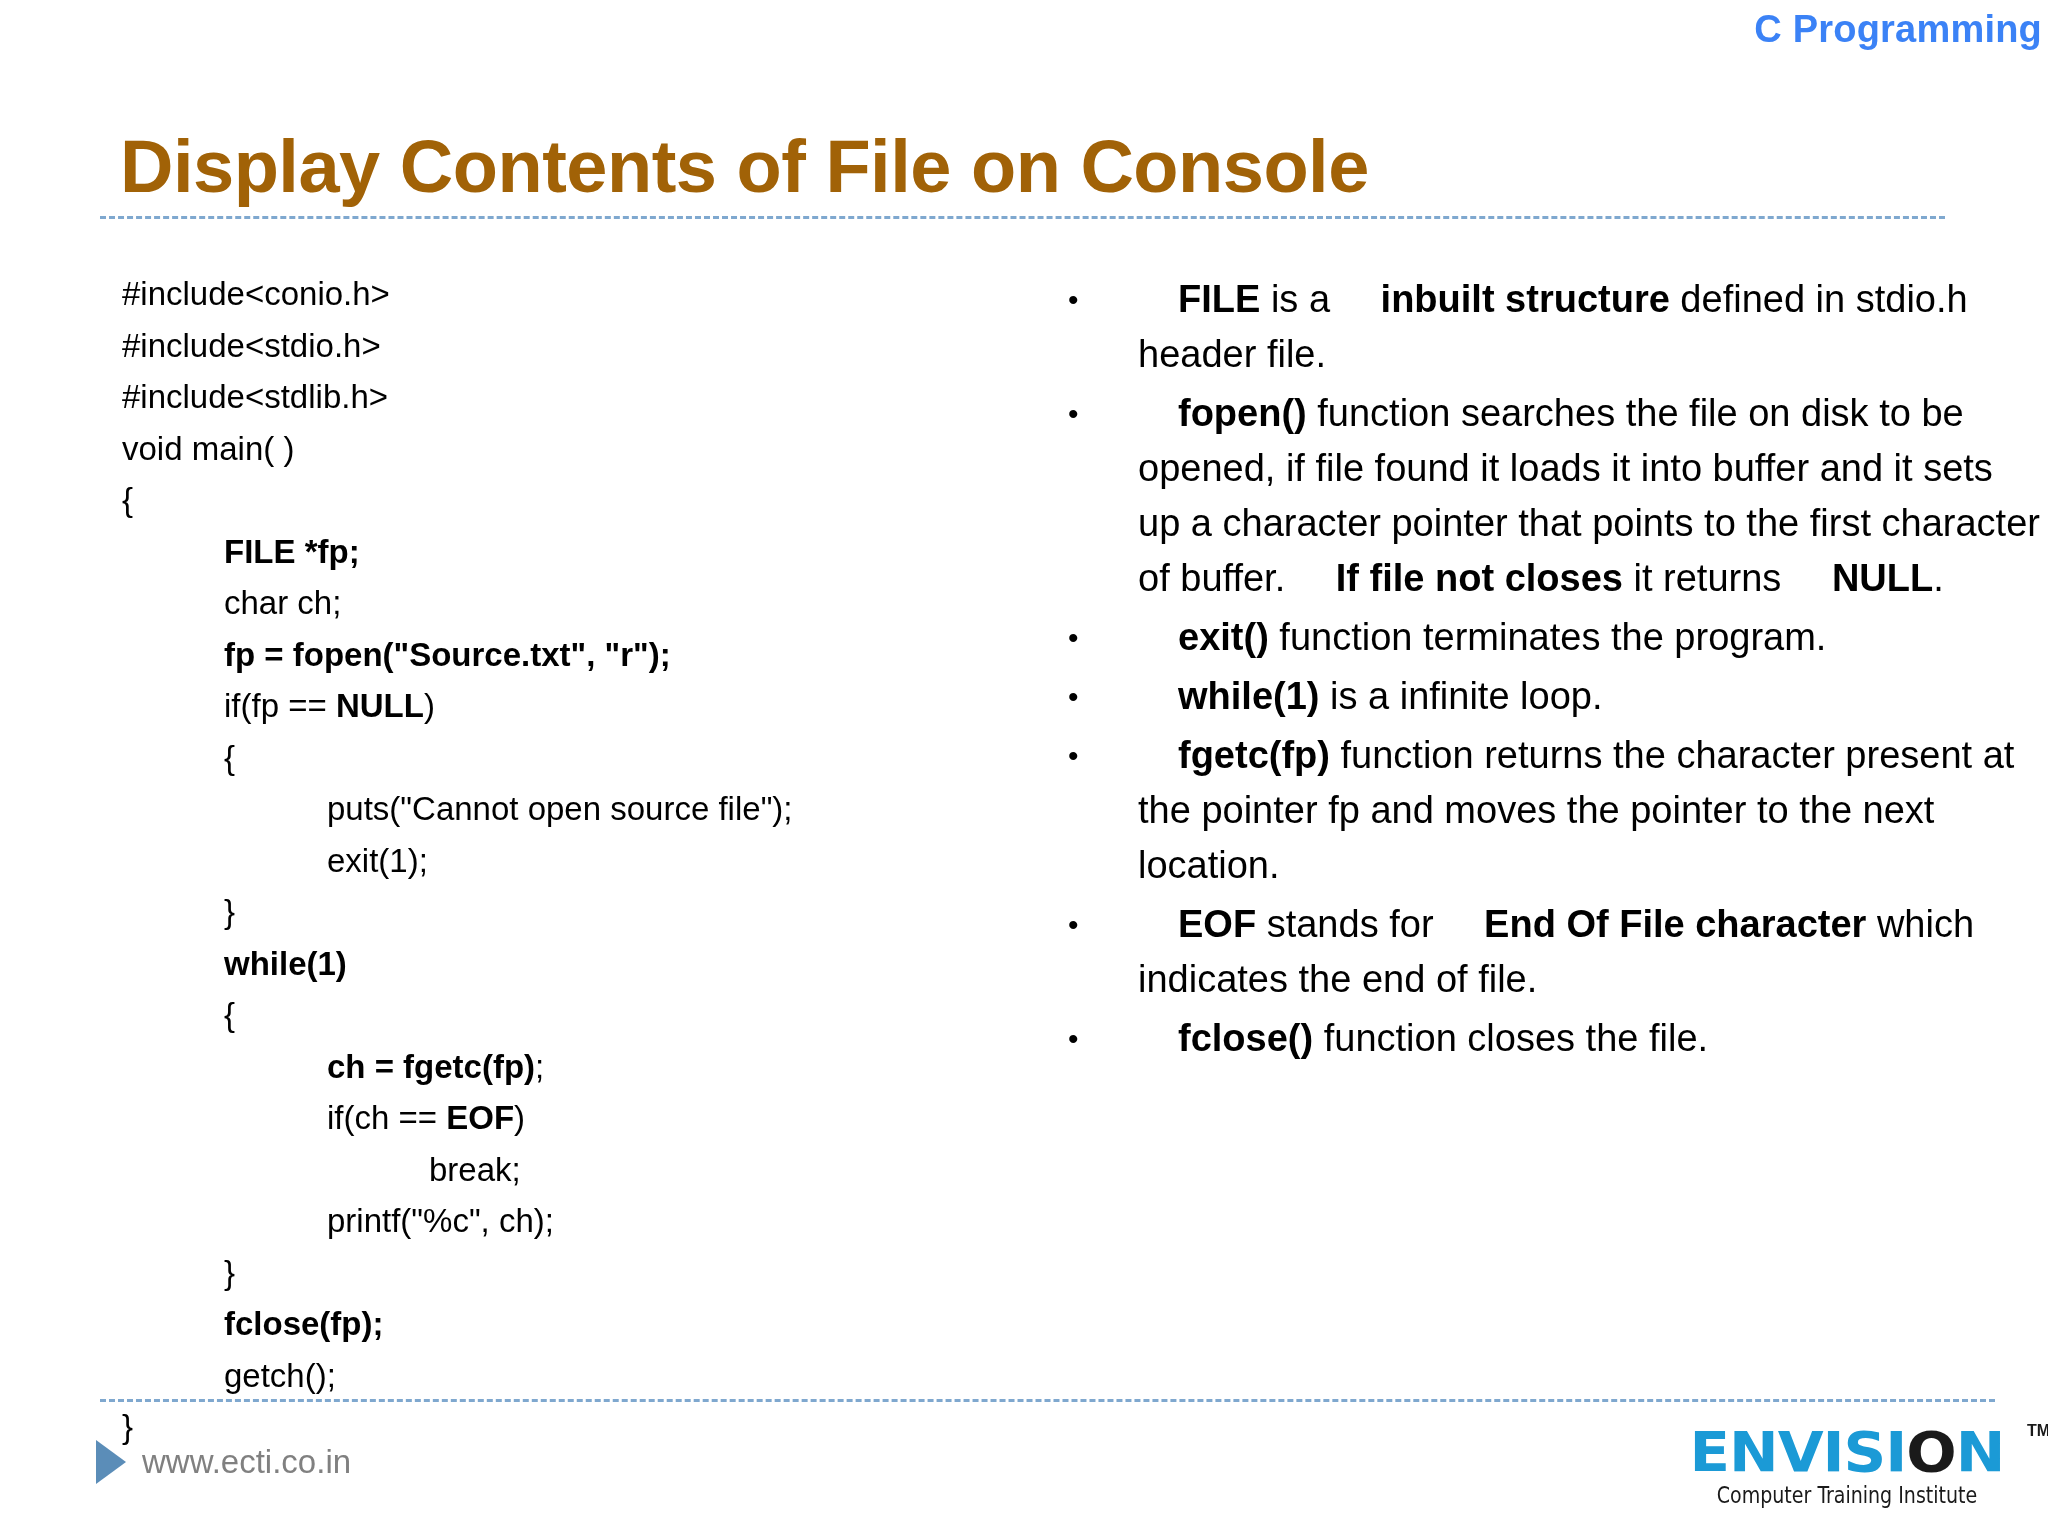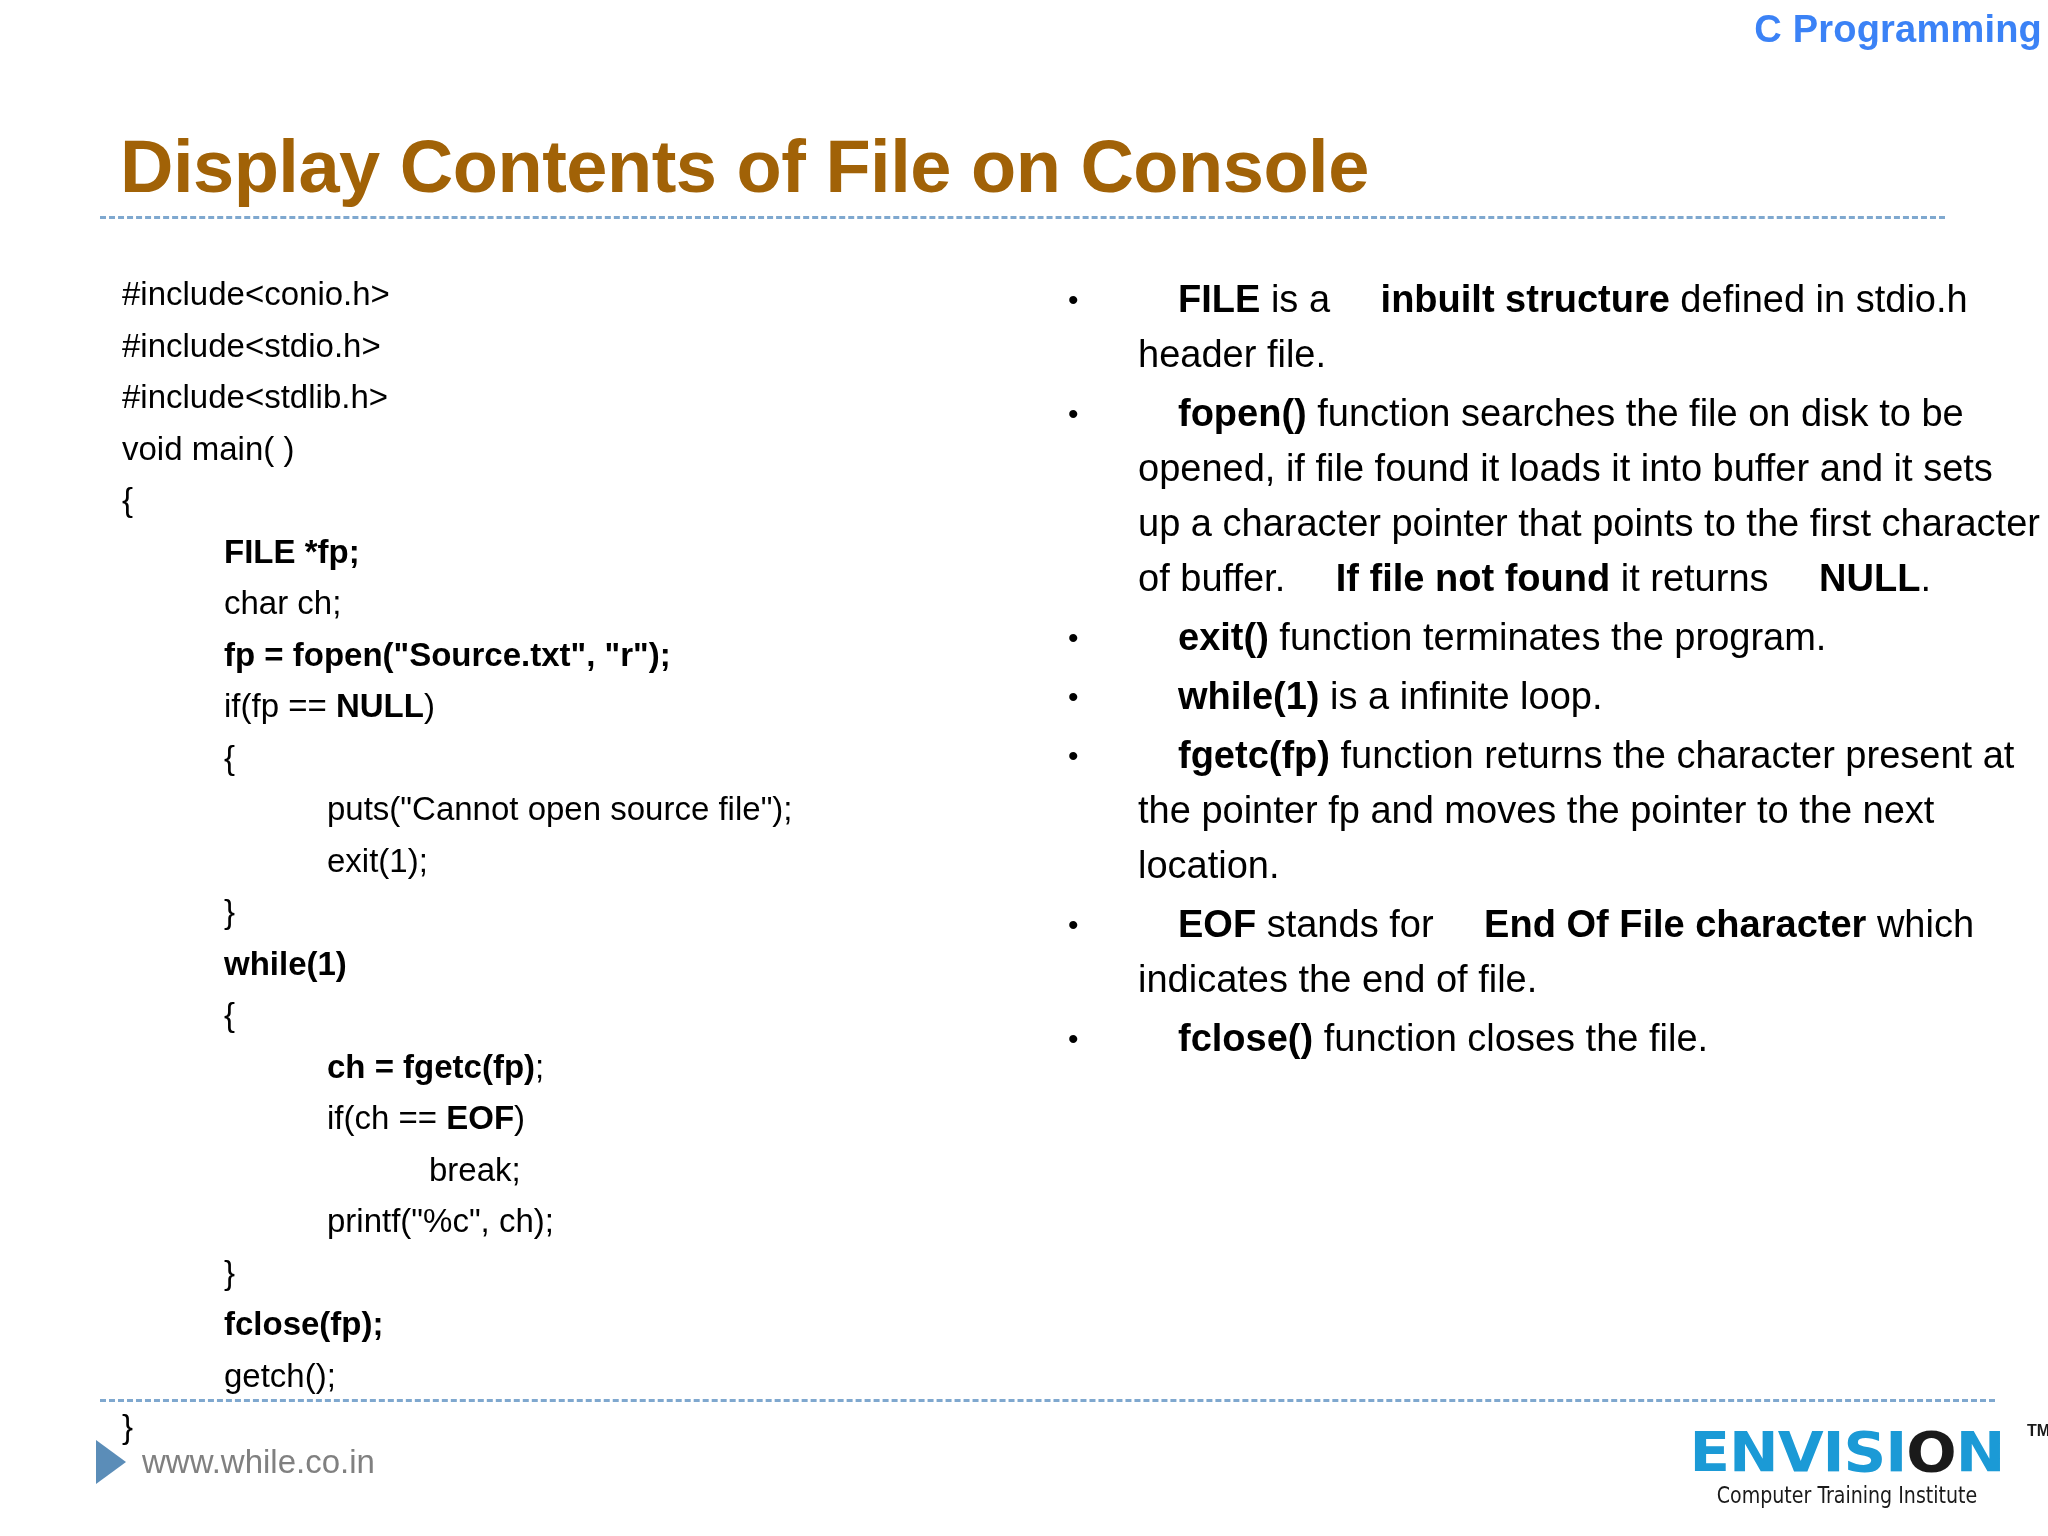--- a/index.html
+++ b/index.html
@@ -196,21 +196,21 @@
     <span class="code-line ind0">}</span>
   </div>
 
 <div id="notes-list">
     <div class="note-item">
       <span class="note-bullet">•</span>
       <span class="note-text"><b>FILE</b> is a <b>inbuilt structure</b> defined in stdio.h header file.</span>
     </div>
     <div class="note-item">
       <span class="note-bullet">•</span>
-      <span class="note-text"><b>fopen()</b> function searches the file on disk to be opened, if file found it loads it into buffer and it sets up a character pointer that points to the first character of buffer. <b>If file not found</b> it returns <b>NULL</b>.</span>
+      <span class="note-text"><b>fopen()</b> function searches the file on disk to be opened, if file found it loads it into buffer and it sets up a character pointer that points to the first character of buffer. <b>If file not closes</b> it returns <b>NULL</b>.</span>
     </div>
     <div class="note-item">
       <span class="note-bullet">•</span>
       <span class="note-text"><b>exit()</b> function terminates the program.</span>
     </div>
     <div class="note-item">
       <span class="note-bullet">•</span>
       <span class="note-text"><b>while(1)</b> is a infinite loop.</span>
     </div>
     <div class="note-item">
@@ -224,21 +224,21 @@
     <div class="note-item">
       <span class="note-bullet">•</span>
       <span class="note-text"><b>fclose()</b> function closes the file.</span>
     </div>
   </div>
 
 <div id="footer-rule"></div>
 
 <div id="footer-url-group">
   <span id="footer-arrow"></span>
-  <span id="footer-url">www.while.co.in</span>
+  <span id="footer-url">www.ecti.co.in</span>
 </div>
 
 <div id="brand-logo">
   <div id="brand-wordmark">
     <span>ENVISI</span><span class="dark-o">O</span><span>N</span>
   </div>
   <div id="brand-tagline">Computer Training Institute</div>
 </div>
 <sup id="brand-tm">TM</sup>
 

